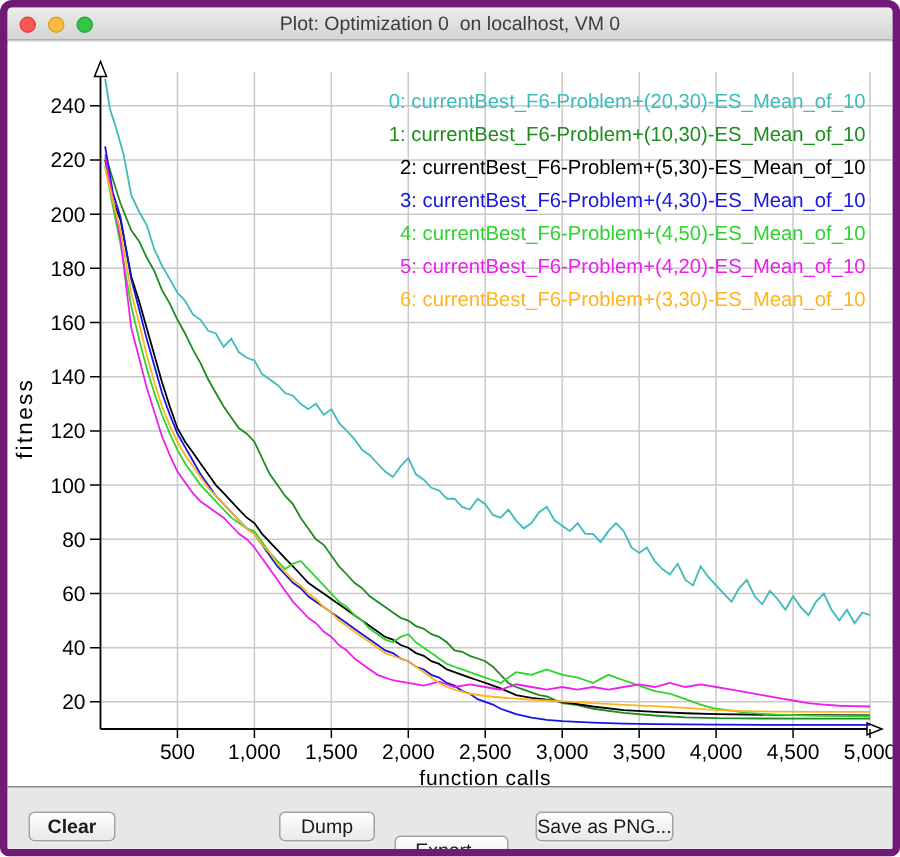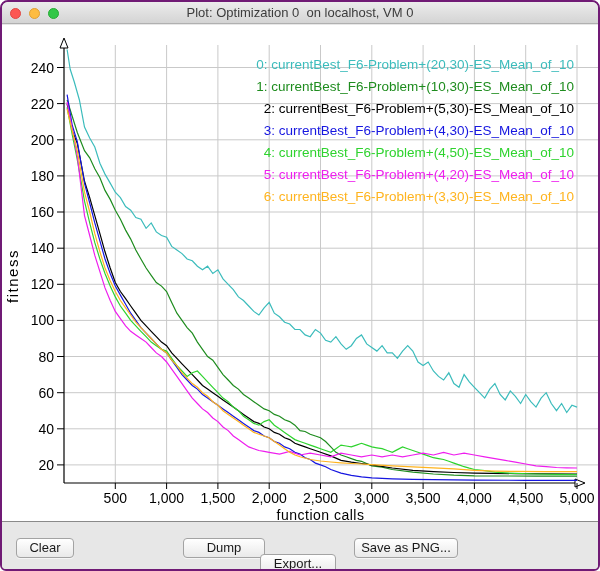--- a/index.html
+++ b/index.html
@@ -1,19 +1,19 @@
 <!DOCTYPE html>
 <html><head>
 <meta charset="utf-8">
 <style>
   html,body{margin:0;padding:0;background:#ffffff;}
   *{box-sizing:border-box;}
   .window{
     position:relative;width:600px;height:571px;
-    border:2px solid #701a75;border-radius:8px 8px 6px 6px;overflow:hidden;
+    border:5px solid #701a75;border-radius:8px 8px 6px 6px;overflow:hidden;
     font-family:"Liberation Sans",sans-serif;
     background:#e7e7e7;
   }
   .titlebar{
     position:absolute;top:0;left:0;width:100%;height:22px;
     background:linear-gradient(#ececec,#d4d4d4);
     border-bottom:1px solid #b0b0b0;
   }
   .titlebar .title{
     position:absolute;left:0;right:0;top:0;height:22px;line-height:22px;
@@ -32,25 +32,25 @@
   .buttonbar{
     position:absolute;top:521px;left:0;width:100%;height:50px;background:#e7e7e7;
   }
   .aqua{
     position:absolute;top:15px;height:20px;
     background:linear-gradient(#ffffff,#f4f4f4 50%,#e9e9e9);
     border:1px solid #a3a3a3;border-radius:4px;
     font-family:"Liberation Sans",sans-serif;font-size:13px;color:#1a1a1a;
     padding:0;line-height:18px;box-shadow:0 1px 0 rgba(255,255,255,.6);
   }
-  #btn-clear{left:14px;width:58px;}
+  #btn-clear{left:14px;width:58px;font-weight:bold;}
   #btn-loglin{left:88px;width:72px;}
-  #btn-dump{left:181px;width:82px;}
+  #btn-dump{left:181px;width:64px;}
   #btn-export{left:258px;width:76px;margin-top:16px;}
-  #btn-savepng{left:352px;width:104px;}
+  #btn-savepng{left:352px;width:92px;}
 </style>
 </head>
 <body>
 
 <div class="window">
 
   <div class="titlebar">
     <div class="lights">
       <span class="light red"></span>
       <span class="light yellow"></span>

